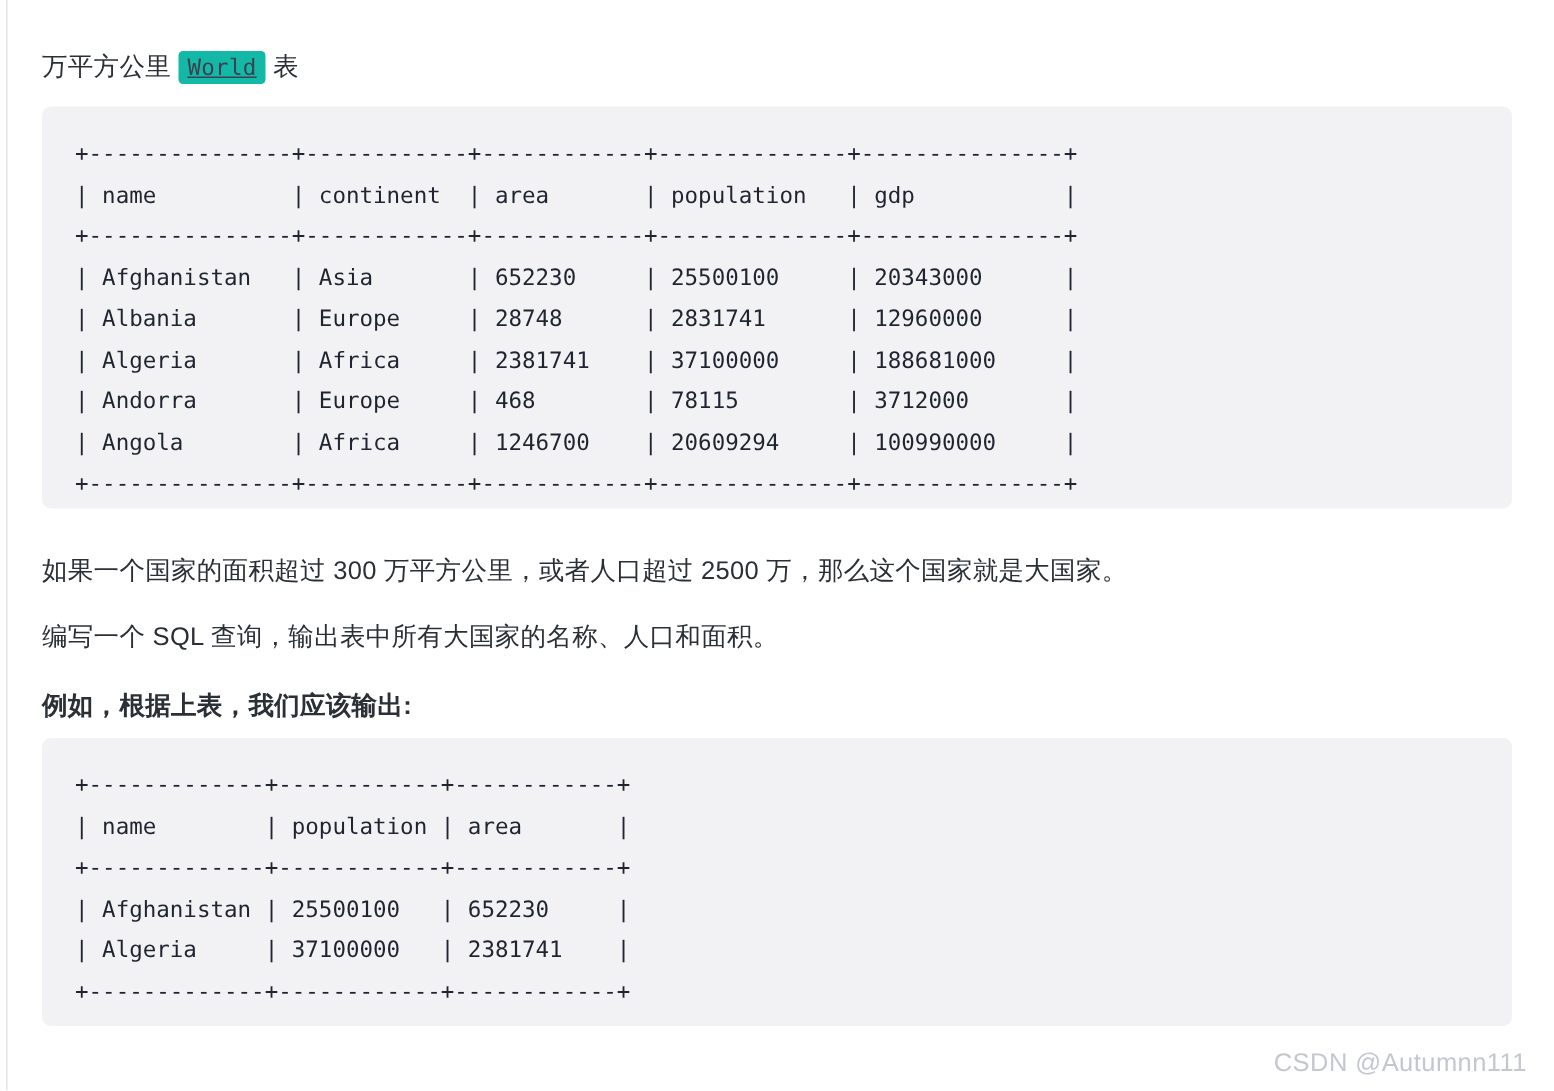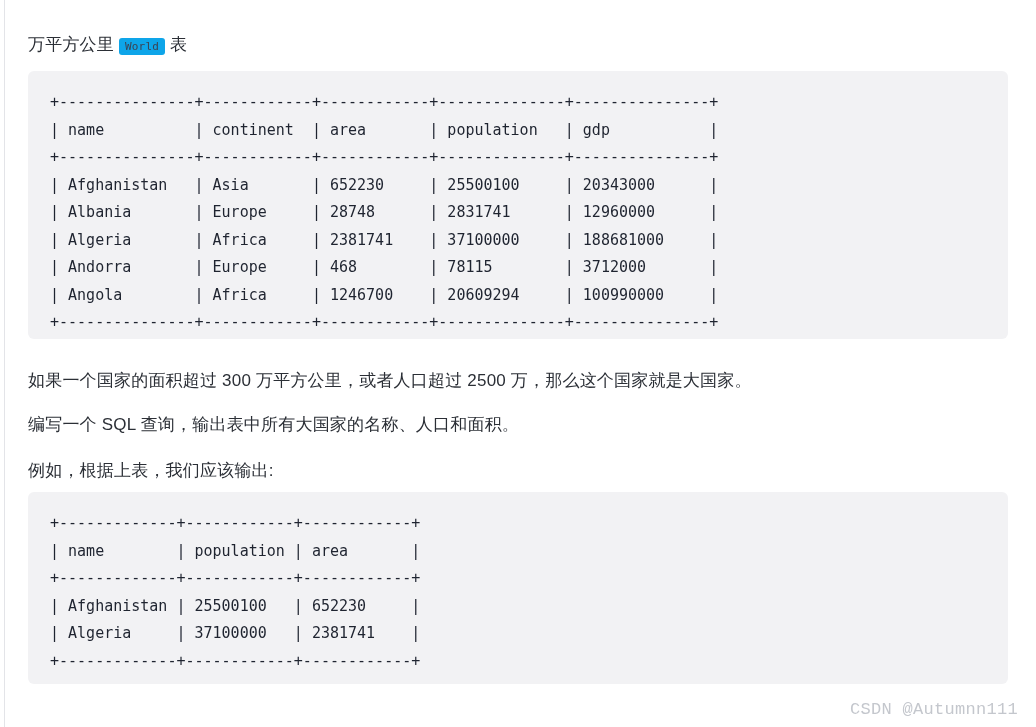--- a/index.html
+++ b/index.html
@@ -41,29 +41,30 @@
     margin: 0;
     font-size: 17px;
     line-height: 30px;
     color: #2b2f36;
     letter-spacing: .2px;
   }
 
   .p-world   { position: absolute; left: 0;  top: 30px; }
   .p-rule    { position: absolute; left: 0;  top: 366px; }
   .p-write   { position: absolute; left: 0;  top: 410px; text-align: center; }
-  .p-example { position: absolute; left: 0;  top: 456px; }
+  .p-example { position: absolute; left: 0;  top: 456px; font-weight: bold; }
 
   code.inline {
     font-family: "DejaVu Sans Mono", "Liberation Mono", monospace;
-    background: #0ea5e9;
+    background: #14b8a6;
     color: #3b4252;
-    font-size: 11px;
+    font-size: 15px;
     padding: 2px 6px;
     border-radius: 3px;
+    text-decoration: underline;
   }
 
   pre.codeblock {
     position: absolute;
     left: 0;
     margin: 0;
     background: #f2f2f4;
     border-radius: 6px;
     font-family: "DejaVu Sans Mono", "Liberation Mono", monospace;
     font-size: 15px;
@@ -77,21 +78,21 @@
 
   #block-world  { top: 71px;  width: 980px; height: 268px; }
   #block-output { top: 492px; width: 980px; height: 192px; }
 
   .watermark {
     position: absolute;
     right: 18px;
     bottom: 8px;
     font-size: 17px;
     color: #c4c7cd;
-    font-family: Liberation Mono, monospace;
+    font-family: Liberation Sans, sans-serif;
     letter-spacing: .3px;
   }
 </style>
 </head>
 <body>
 
 <div id="page">
 
   <div class="left-rule"></div>
 

